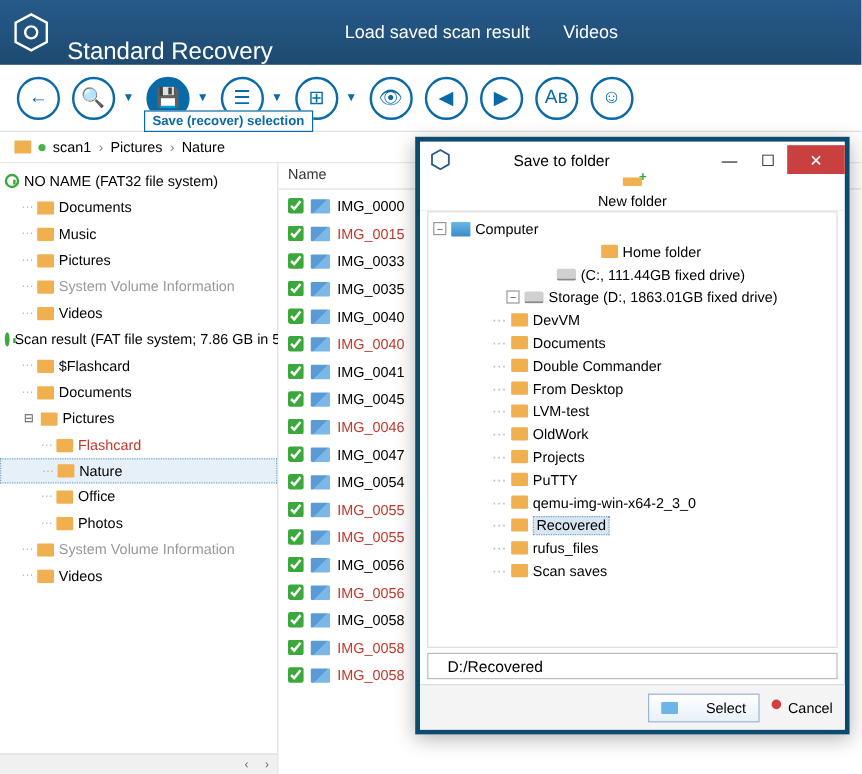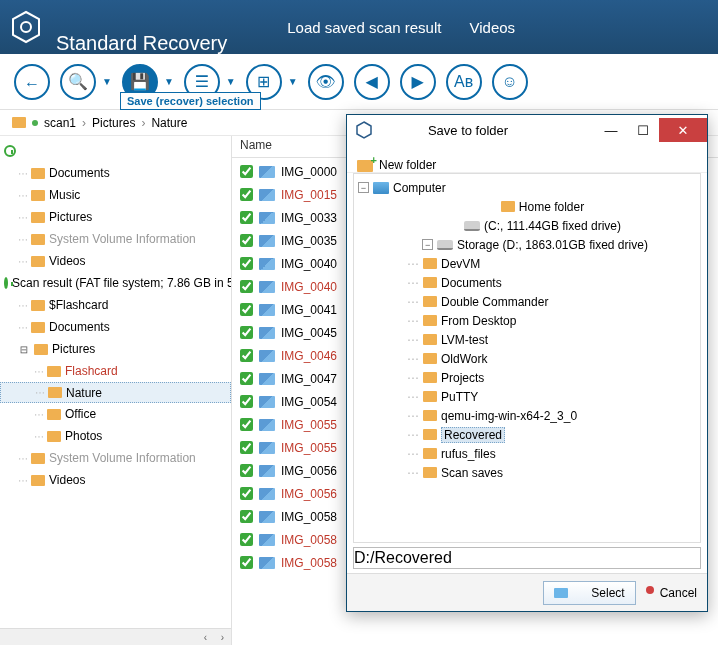--- a/index.html
+++ b/index.html
@@ -40,43 +40,43 @@
 .scrollbar-h { position: absolute; bottom: 0; left: 0; right: 0; height: 17px; background: #f0f0f0; border-top: 1px solid #ddd; display: flex; justify-content: flex-end; }
 .sb-btn { width: 17px; height: 17px; display: flex; align-items: center; justify-content: center; color: #666; font-size: 10px; cursor: pointer; }
 
 .list-pane { flex: 1; overflow: hidden; }
 .list { padding: 2px 0; font-size: 12px; }
 .list-row { display: flex; align-items: center; height: 23px; padding: 0 8px; gap: 6px; }
 .list-row input[type=checkbox] { width: 13px; height: 13px; accent-color: #3ba83b; }
 .img-thumb { width: 16px; height: 12px; background: linear-gradient(135deg, #5b9bd5 50%, #7bb8e8 50%); border-radius: 1px; flex-shrink: 0; }
 .list-row.red { color: #c0392b; }
 
-.dialog { position: absolute; top: 114px; left: 346px; width: 362px; height: 498px; background: #fff; border: 1px solid #0c4a6e; box-shadow: 0 4px 16px rgba(0,0,0,0.3); display: flex; flex-direction: column; z-index: 100; }
+.dialog { position: absolute; top: 114px; left: 346px; width: 362px; height: 498px; background: #fff; border: 4px solid #0c4a6e; box-shadow: 0 4px 16px rgba(0,0,0,0.3); display: flex; flex-direction: column; z-index: 100; }
 .dlg-titlebar { height: 30px; display: flex; align-items: center; padding: 0 0 0 8px; }
 .dlg-ico { width: 18px; height: 18px; margin-right: 8px; }
 .dlg-title { flex: 1; text-align: center; font-size: 13px; padding-right: 40px; }
 .dlg-wbtn { width: 32px; height: 24px; display: flex; align-items: center; justify-content: center; font-size: 13px; cursor: pointer; }
 .dlg-wbtn.close { background: #c94040; color: #fff; width: 48px; }
-.dlg-toolbar { height: 28px; display: flex; align-items: flex-end; padding: 0 10px; gap: 6px; border-bottom: 1px solid #eee; }
+.dlg-toolbar { height: 28px; display: flex; align-items: center; padding: 0 10px; gap: 6px; border-bottom: 1px solid #eee; flex-direction: column; }
 .nf-ico { width: 16px; height: 12px; background: #f0b050; border-radius: 1px; position: relative; }
 .nf-ico::after { content: "+"; position: absolute; top: -6px; right: -4px; color: #3ba83b; font-size: 11px; font-weight: bold; }
 .dlg-tree { flex: 1; overflow-y: auto; border: 1px solid #ddd; margin: 0 6px; padding: 4px 0; font-size: 12px; }
 .dlg-tree-row { display: flex; align-items: center; height: 19px; padding: 0 4px; gap: 4px; cursor: pointer; white-space: nowrap; }
 .dlg-tree-row.d1 { padding-left: 20px; justify-content: center; }
 .dlg-tree-row.d2 { padding-left: 38px; }
 .dlg-tree-row .tgl { width: 11px; height: 11px; border: 1px solid #999; display: flex; align-items: center; justify-content: center; font-size: 9px; color: #555; }
 .dlg-tree-row .spacer { width: 11px; }
 .comp-ico { width: 16px; height: 12px; background: linear-gradient(#6bb5e8, #3a8cc8); border-radius: 1px; }
 .drive-ico { width: 16px; height: 10px; background: #d0d0d0; border-radius: 2px; border-bottom: 2px solid #888; }
 .dlg-tree-row.selected .label { background: #d8e6f2; border: 1px dotted #7aa5c9; padding: 0 2px; }
 .dlg-tree::-webkit-scrollbar { width: 16px; }
 .dlg-tree::-webkit-scrollbar-track { background: #f0f0f0; }
 .dlg-tree::-webkit-scrollbar-thumb { background: #c0c0c0; border: 1px solid #a8a8a8; }
 .dlg-path { margin: 4px 6px; }
-.dlg-path input { width: 100%; height: 22px; border: 1px solid #bbb; padding: 0 0; font-size: 16px; }
+.dlg-path input { width: 100%; height: 22px; border: 1px solid #bbb; padding: 0 16px; font-size: 13px; }
 .dlg-buttons { height: 38px; display: flex; align-items: center; justify-content: flex-end; padding: 0 10px; gap: 10px; background: #f4f4f4; border-top: 1px solid #ddd; }
 .dlg-btn { height: 24px; padding: 0 10px; border: 1px solid #9ab6d0; background: linear-gradient(#fff, #e8f0f8); font-size: 12px; display: flex; align-items: center; gap: 23px; cursor: pointer; }
 .dlg-cancel { display: flex; gap: 6px; font-size: 12px; cursor: pointer; }
 .red-dot { width: 8px; height: 8px; border-radius: 50%; background: #d04040; }
 .sel-ico { width: 14px; height: 10px; background: #6bb5e8; border-radius: 1px; }
 </style>
 </head>
 <body>
 
 <div class="header">
@@ -119,20 +119,21 @@
   <span>Pictures</span>
   <span class="bc-sep">›</span>
   <span>Nature</span>
 </div>
 
 <div class="main">
   <div class="tree-pane">
     <div class="tree" id="left-tree">
         <div class="tree-row ">
           <span class="scan-ico"></span>
+          <span>NO NAME (FAT32 file system)</span>
         </div>
         <div class="tree-row indent1 ">
           <span class="dots">⋯</span>
           <span class="fldr"></span>
           <span>Documents</span>
         </div>
         <div class="tree-row indent1 ">
           <span class="dots">⋯</span>
           <span class="fldr"></span>
           <span>Music</span>

